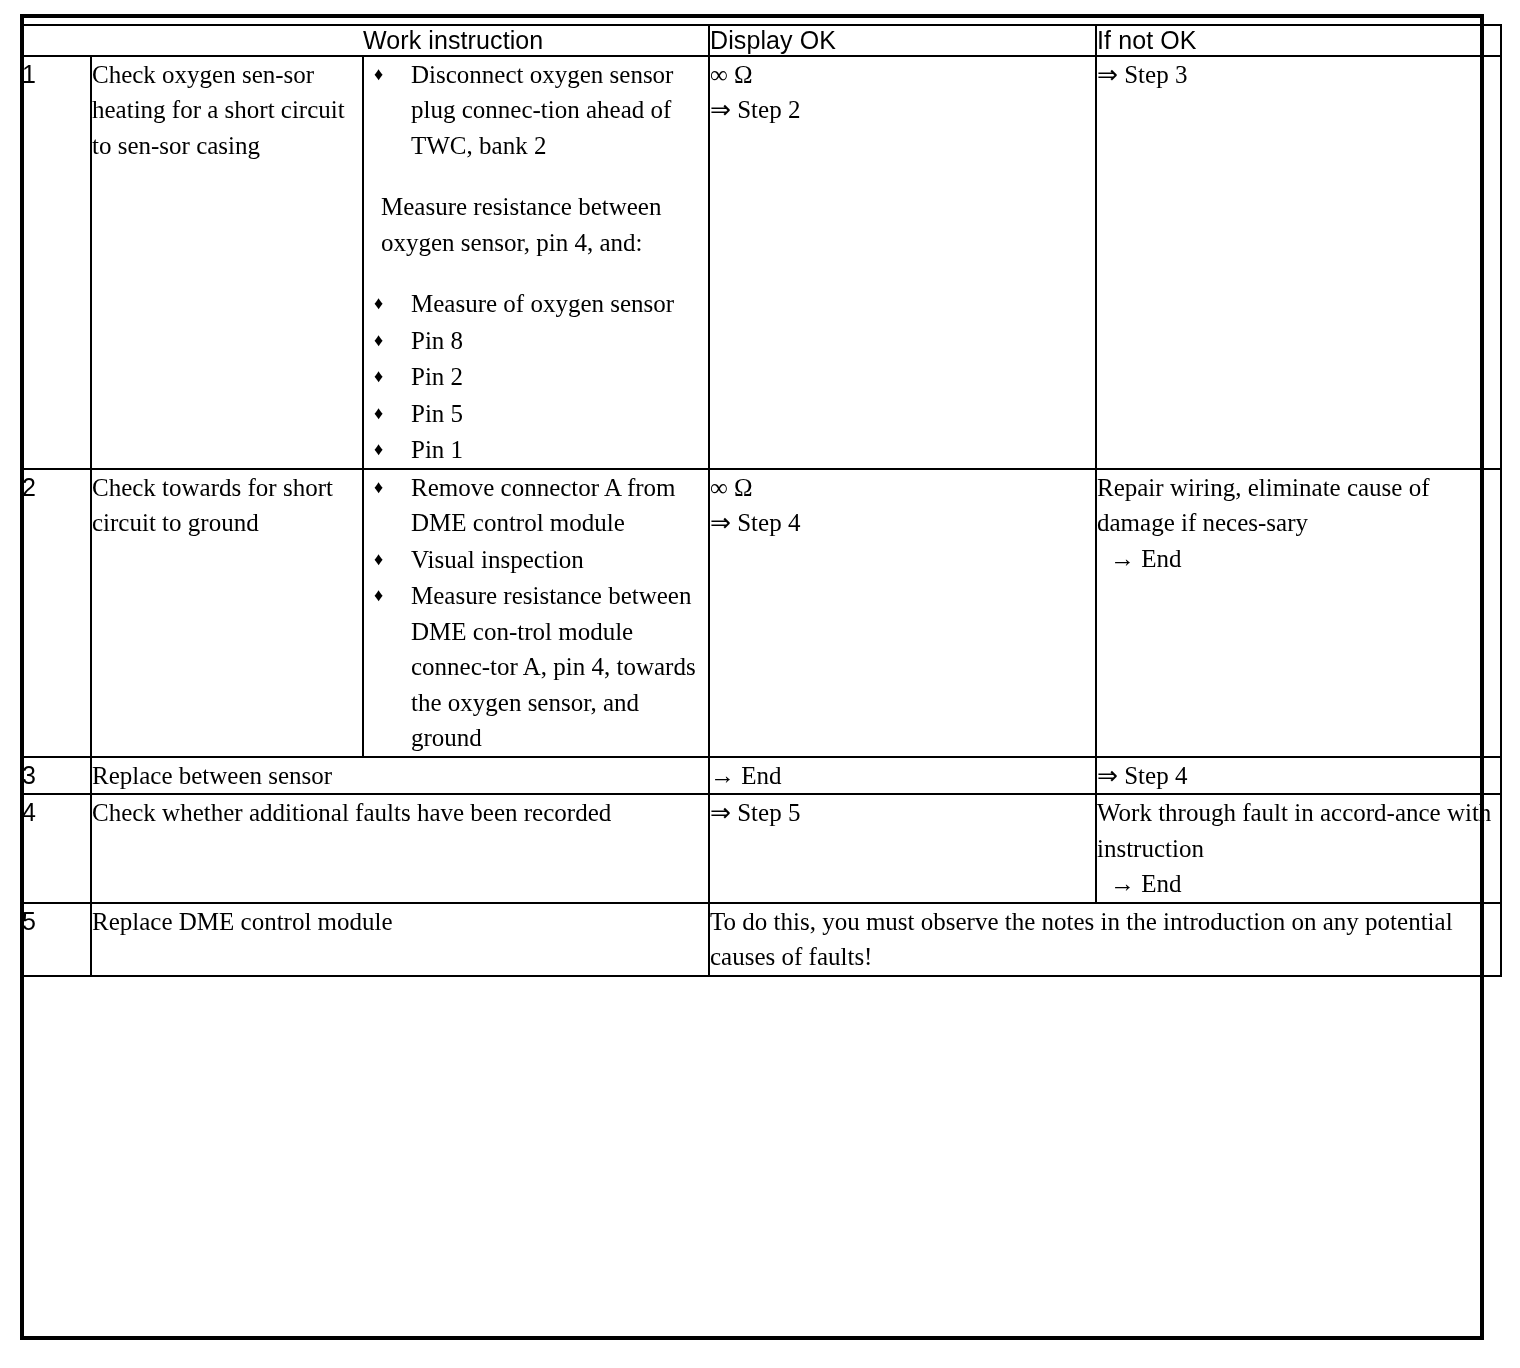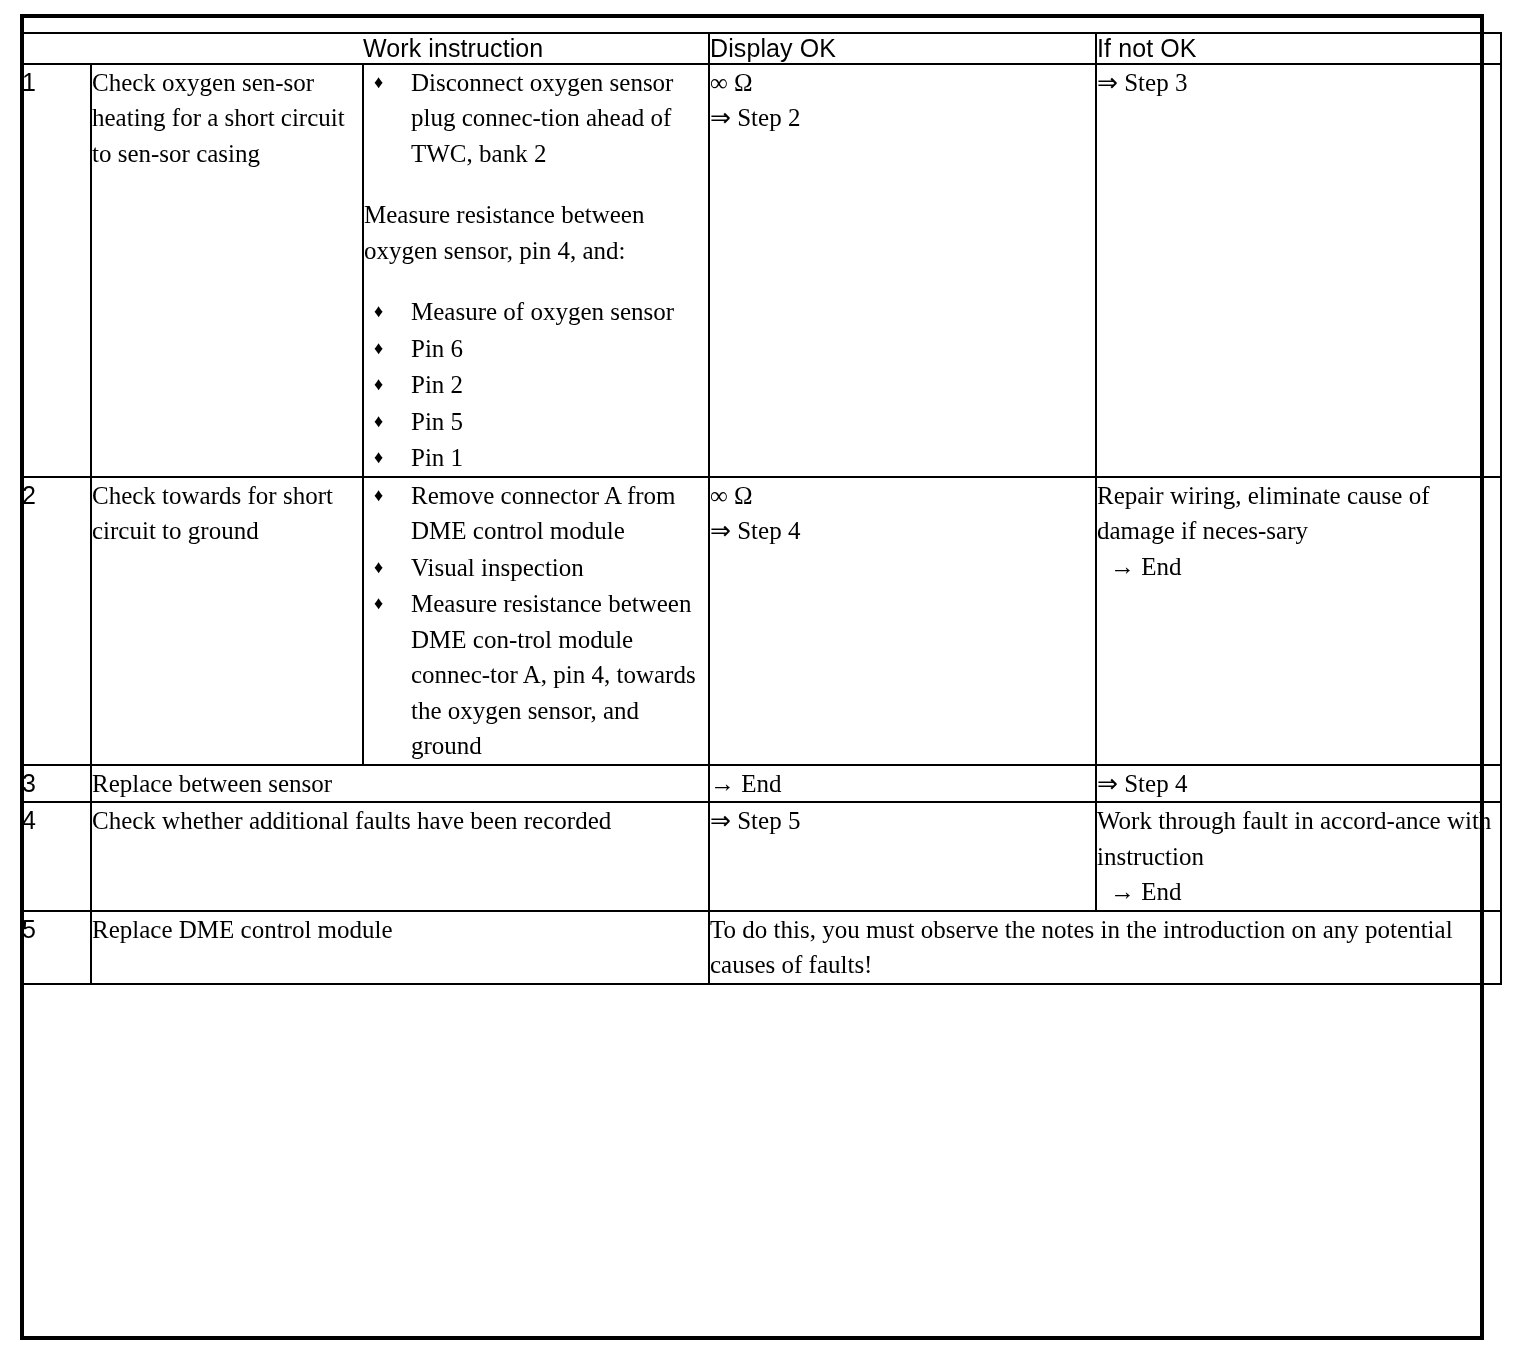--- a/index.html
+++ b/index.html
@@ -18,21 +18,21 @@
   .sheet {
     position: relative;
     width: 1520px;
     height: 1368px;
     overflow: hidden;
   }
 
   table.wi {
     position: absolute;
     left: 20px;
-    top: 32px;
+    top: 24px;
     width: 1480px;
     border-collapse: collapse;
     table-layout: fixed;
   }
 
   table.wi td, table.wi th {
     border: 2px solid #000;
     vertical-align: top;
     padding: 0;
     font-weight: normal;
@@ -79,21 +79,21 @@
     padding: 9px 10px 12px 12px;
     font-family: Liberation Serif, serif;
   }
   .num {
     font-size: 25px;
     line-height: 1.42;
     padding: 9px 6px 12px 10px;
     text-align: left;
   }
 
-  .cell p { margin: 0; }
+  .cell p { margin: 17px; }
 
   ul.bul {
     list-style: none;
     margin: 0;
     padding: 0;
   }
   ul.bul li {
     position: relative;
     padding-left: 47px;
     margin: 0;
@@ -146,21 +146,21 @@
           </li>
         </ul>
         <p class="gapbefore">Measure resistance between oxygen sensor, pin 4, and:</p>
         <ul class="bul gapbefore">
           <li>
             <span class="dia">♦</span>
             <span>Measure of oxygen sensor</span>
           </li>
           <li>
             <span class="dia">♦</span>
-            <span>Pin 6</span>
+            <span>Pin 8</span>
           </li>
           <li>
             <span class="dia">♦</span>
             <span>Pin 2</span>
           </li>
           <li>
             <span class="dia">♦</span>
             <span>Pin 5</span>
           </li>
           <li>

